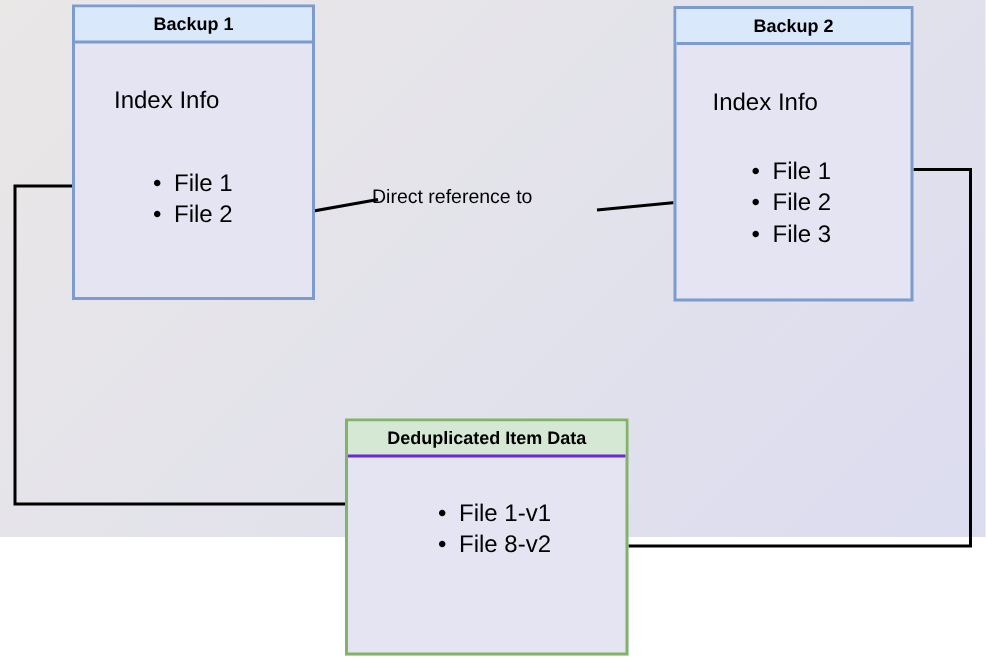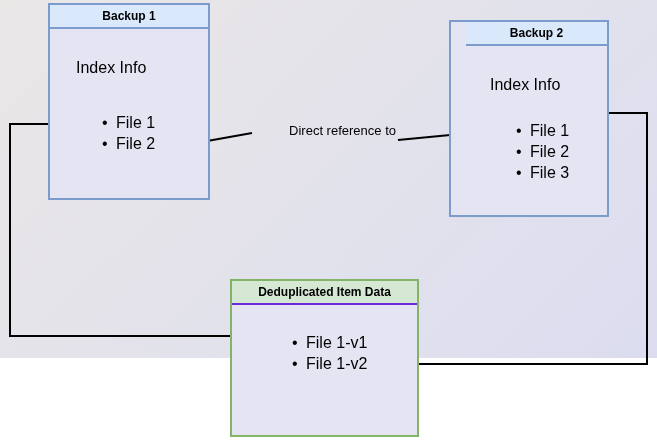--- a/index.html
+++ b/index.html
@@ -70,21 +70,21 @@
   ul.file-list li::before {
     content: "\2022";
     position: absolute;
     left: -14px;
     top: 0;
     font-size: 16px;
     line-height: 21px;
   }
   .center-label {
     position: absolute;
-    text-align: right;
+    text-align: left;
     font-size: 13px;
     line-height: 17px;
     color: #000;
     white-space: nowrap;
   }
   svg.edges {
     position: absolute;
     left: 0;
     top: 0;
     width: 657px;
@@ -121,38 +121,38 @@
     <div class="box-header">Backup 1</div>
     <div class="box-body">
       <div class="section-label" style="left:26px; top:30px;">Index Info</div>
       <ul class="file-list" style="left:48px; top:83px;">
         <li>File 1</li>
         <li>File 2</li>
       </ul>
     </div>
   </div>
 
-  <div class="box" style="left:449px; top:20px; width:160px; height:197px;padding-left:15px;">
+  <div class="box" style="left:449px; top:4px; width:160px; height:197px;">
     <div class="box-header">Backup 2</div>
     <div class="box-body">
       <div class="section-label" style="left:24px; top:30px;">Index Info</div>
       <ul class="file-list" style="left:46px; top:74px;">
         <li>File 1</li>
         <li>File 2</li>
         <li>File 3</li>
       </ul>
     </div>
   </div>
 
   <div class="box green" style="left:230px; top:279px; width:189px; height:158px;">
     <div class="box-header">Deduplicated Item Data</div>
     <div class="box-body">
       <ul class="file-list" style="left:56px; top:27px;">
         <li>File 1-v1</li>
-        <li>File 1-v2</li>
+        <li>File 8-v2</li>
       </ul>
     </div>
   </div>
 
   <div class="center-label" style="left:248px; top:122px; width:148px;">
     <div>Direct reference to</div>
   </div>
 
 </div>
 

